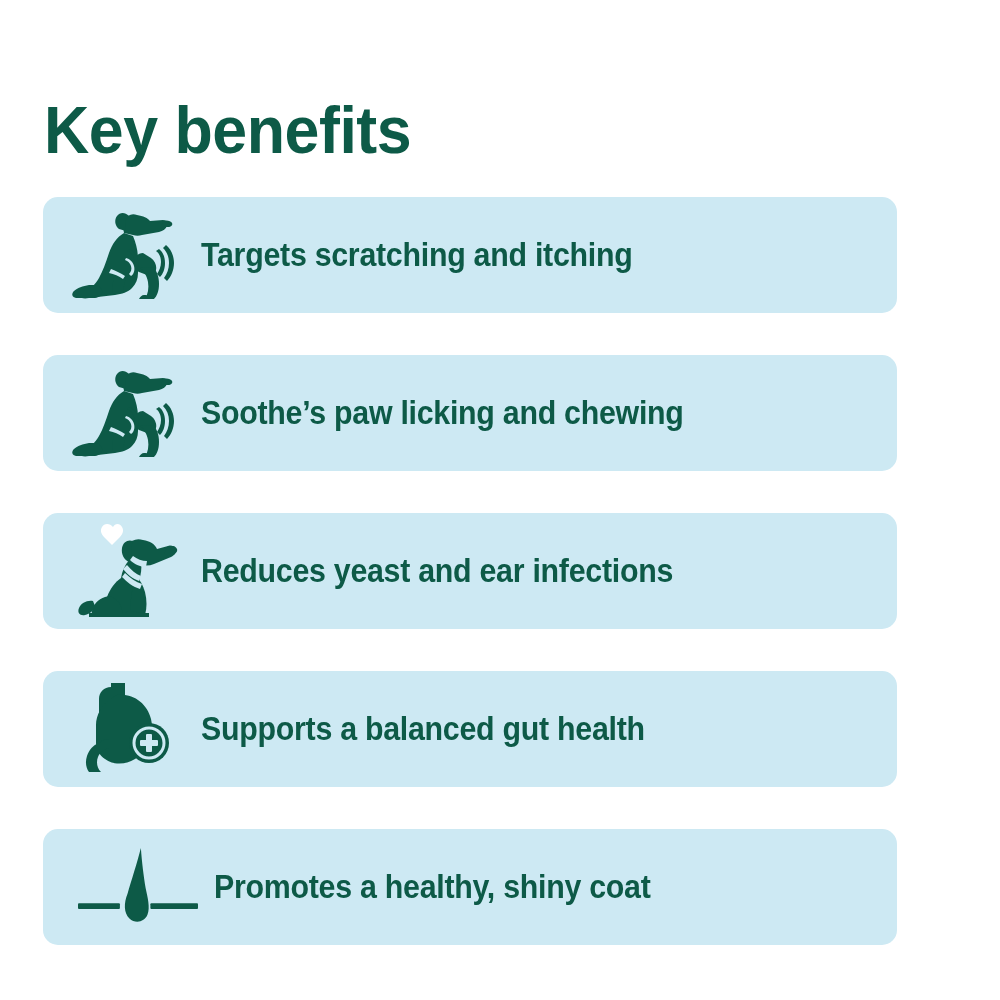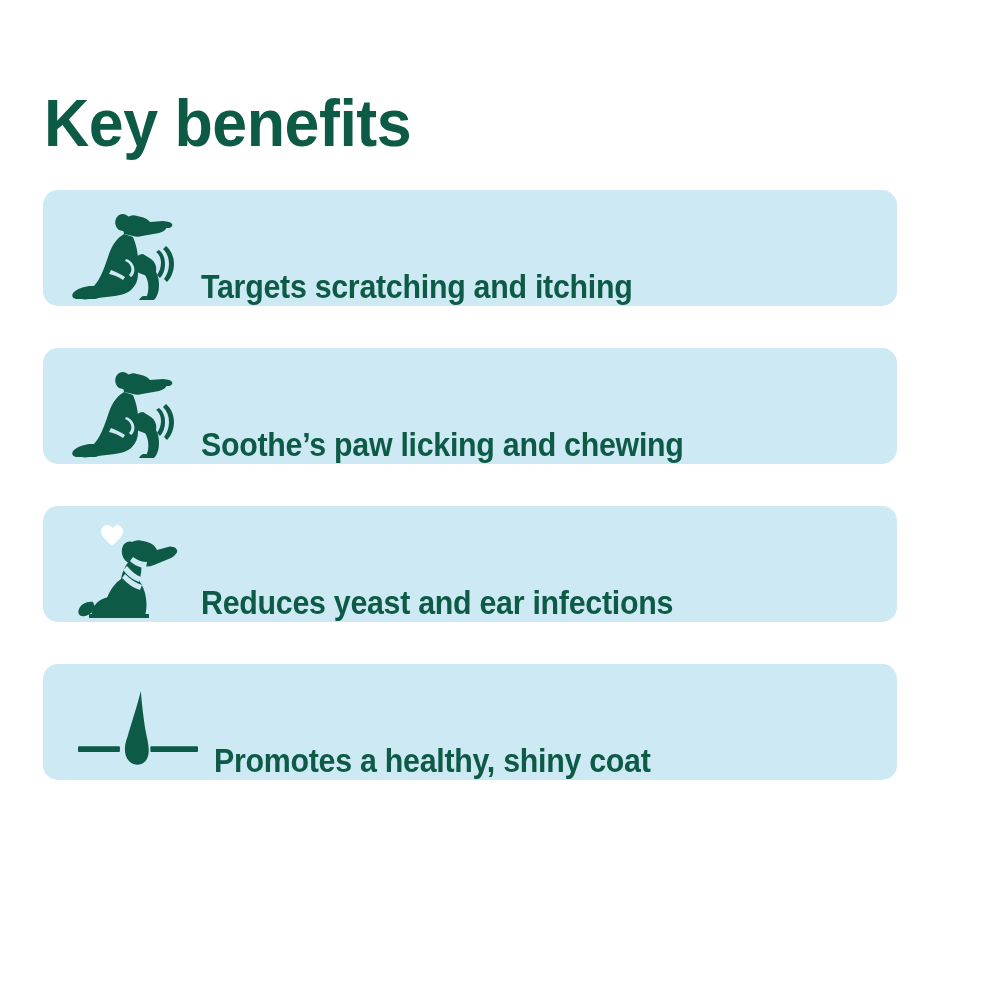--- a/index.html
+++ b/index.html
@@ -13,20 +13,21 @@
     font-family: "Liberation Sans", sans-serif;
     overflow: hidden;
   }
 
   #page {
     position: relative;
     width: 1000px;
     height: 716px;
     background: #ffffff;
     box-sizing: border-box;
+    margin-top: 7px;
   }
 
   
   .page-title {
     position: absolute;
     left: 44px;
     top: 46px;
     font-family: "Liberation Sans", sans-serif;
     font-size: 66px;
     font-weight: 700;
@@ -47,21 +48,21 @@
   }
 
   .benefit-card {
     position: relative;
     width: 854px;
     height: 116px;
     background: #cde9f3;
     border-radius: 15px;
     margin-bottom: 42px;
     display: flex;
-    align-items: flex-end;
+    align-items: center;
     box-sizing: border-box;
   }
   .benefit-card:last-child {
     margin-bottom: 0;
     padding-left: 13px;
   }
 
   .benefit-icon {
     width: 120px;
     min-width: 120px;
@@ -190,20 +191,42 @@
           <g fill="#cde9f3">
             <path d="M62 33 C66 36 71 38 76 38 L75 44 C69 44 63 41 59 37 Z"></path>
             <path d="M56 42 C60 47 65 51 70 53 L68 58 C62 56 56 51 52 46 Z"></path>
             <path d="M54 50 C59 55 65 59 71 61 L69 66 C62 64 56 59 51 54 Z"></path>
           </g>
         </svg>
       </div>
       <div class="benefit-label">Reduces yeast and ear infections</div>
     </div>
 
+    <div class="benefit-card">
+      <div class="benefit-icon">
+        <svg width="108" height="96" viewBox="0 0 108 96" aria-hidden="true">
+          <g fill="#0d5a47">
+
+            <path d="M38 4 C31 4 26 9 26 16 L26 30 C26 34 29 37 33 37 C37 37 40 34 40 30 L40 18 C40 15 42 13 45 13 L52 13 L52 0 L38 0 Z" transform="translate(2,2)"></path>
+
+            <path d="M46 14 C62 12 76 22 80 38 C84 54 78 70 64 78 C54 84 42 84 34 78 C28 74 25 68 25 62 L25 44 C25 34 31 23 40 18 C42 16 44 15 46 14 Z"></path>
+
+            <path d="M28 62 C22 64 18 69 16 75 C14 81 15 87 18 91 L30 91 C26 87 25 81 27 76 C29 71 33 68 38 67 L38 58 C34 58 31 59 28 62 Z"></path>
+          </g>
+
+          <circle cx="78" cy="62" r="20" fill="#0d5a47"></circle>
+          <circle cx="78" cy="62" r="15" fill="none" stroke="#cde9f3" stroke-width="3"></circle>
+          <g fill="#cde9f3">
+            <rect x="75" y="53" width="6" height="18" rx="1"></rect>
+            <rect x="69" y="59" width="18" height="6" rx="1"></rect>
+          </g>
+        </svg>
+      </div>
+      <div class="benefit-label">Supports a balanced gut health</div>
+    </div>
 
     <div class="benefit-card">
       <div class="benefit-icon">
         <svg width="126" height="86" viewBox="0 0 126 86" aria-hidden="true">
           <g fill="#0d5a47">
 
             <path d="M66 2 C62 18 56 36 52 50 C48 60 48 70 54 76 C60 82 70 80 73 72 C76 64 73 54 71 44 C69 32 67 16 66 2 Z"></path>
 
             <rect x="0" y="60" width="44" height="6" rx="1"></rect>
 

